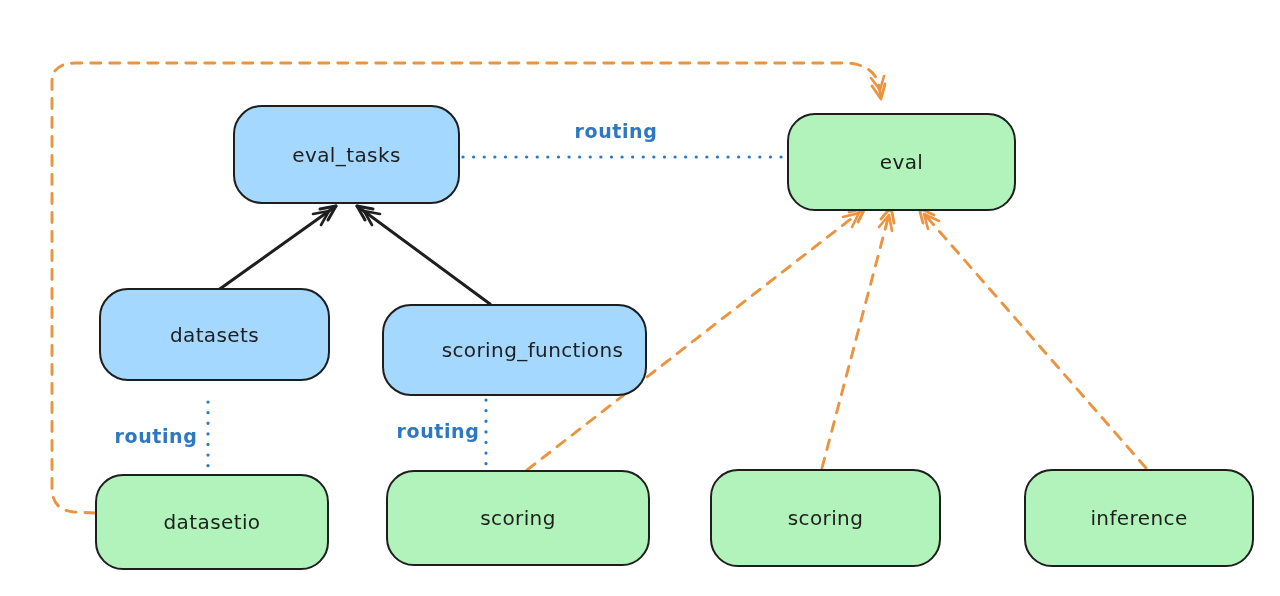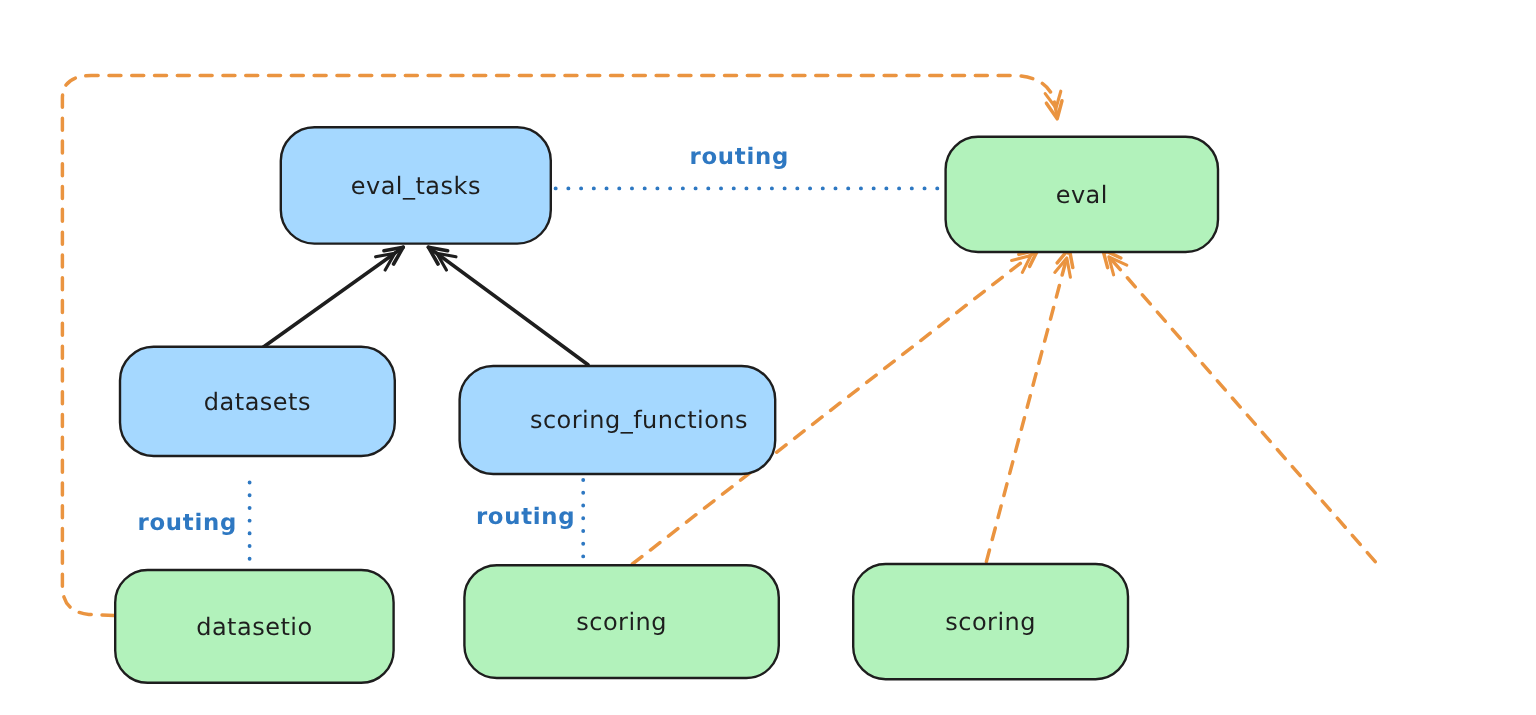--- a/index.html
+++ b/index.html
@@ -106,18 +106,21 @@
   </div>
 
   <div class="node green" style="left:386px;top:470px;width:264px;height:96px;">
     <span>scoring</span>
   </div>
 
   <div class="node green" style="left:710px;top:469px;width:231px;height:98px;">
     <span>scoring</span>
   </div>
 
+  <div class="node green" style="left:1024px;top:469px;width:230px;height:98px;">
+    <span>inference</span>
+  </div>
 
   <span class="edge-label" style="left:616px;top:131px;">routing</span>
   <span class="edge-label" style="left:156px;top:436px;">routing</span>
   <span class="edge-label" style="left:438px;top:431px;">routing</span>
 
 </div>
 
 </body></html>

